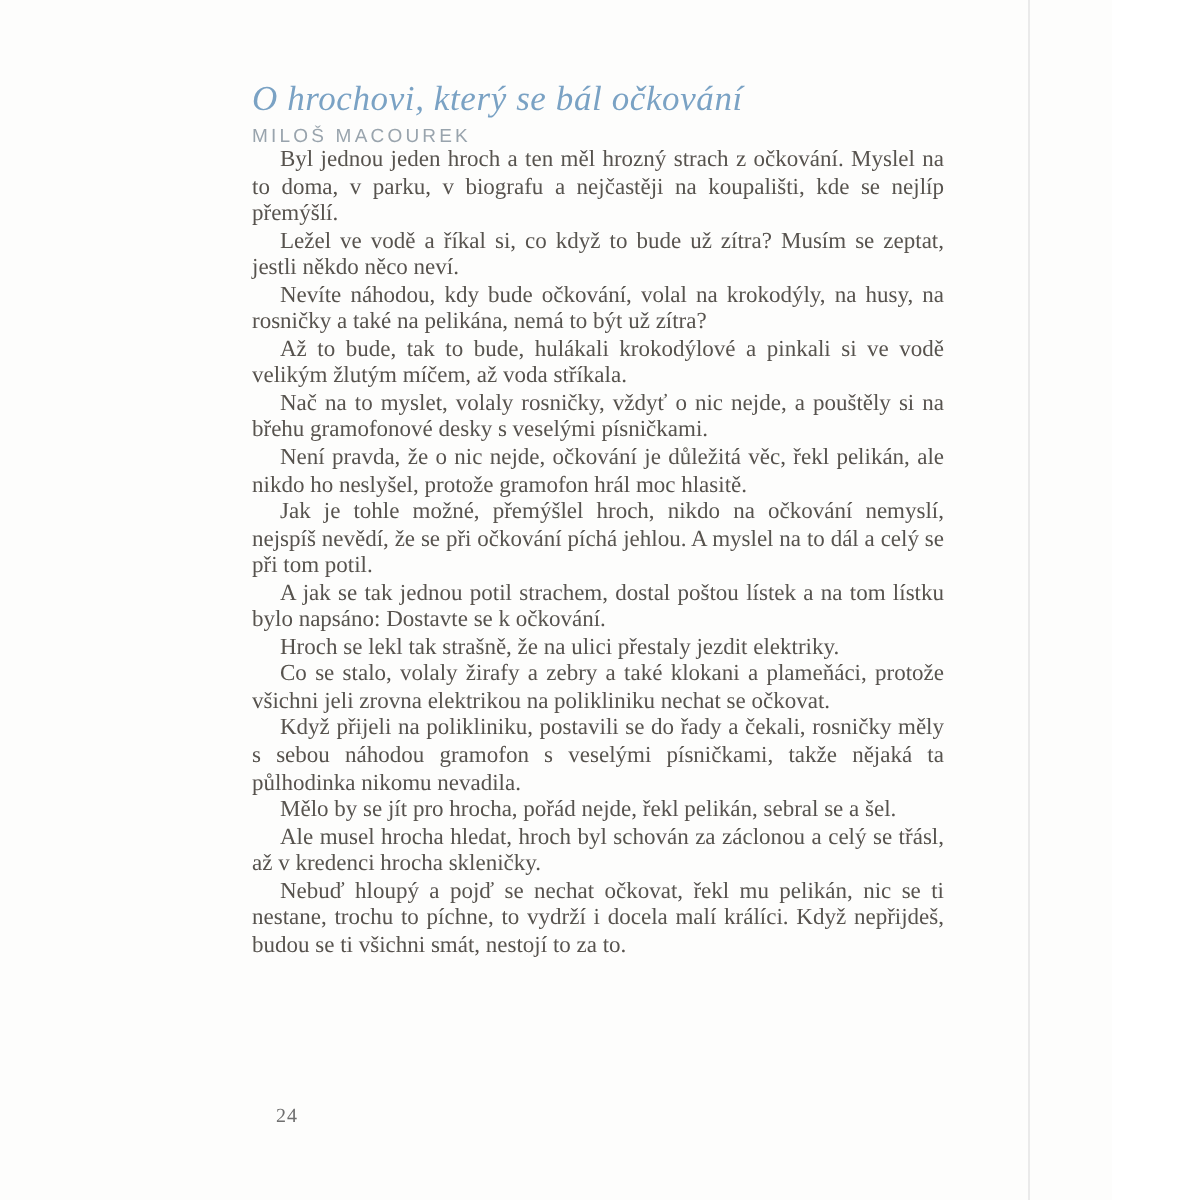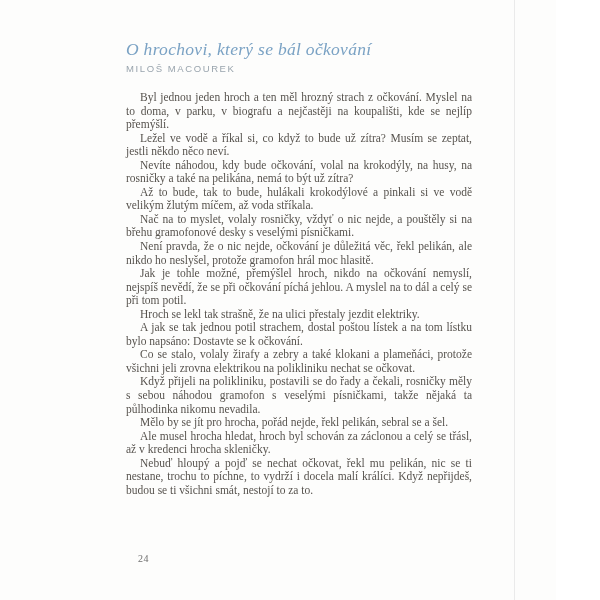--- a/index.html
+++ b/index.html
@@ -44,21 +44,20 @@
     letter-spacing: 0.3px;
   }
   .story-author {
     margin-top: 3px;
     font-family: Liberation Sans, sans-serif;
     font-size: 9.5px;
     letter-spacing: 1.6px;
     color: #99a4ad;
   }
   .body-text {
-    margin-top: 17px;
     font-size: 11.5px;
     line-height: 13.55px;
     text-align: justify;
     color: #57534e;
   }
   .body-text p {
     margin: 0;
     padding: 0;
     text-indent: 14px;
   }
@@ -79,22 +78,22 @@
     <h1 class="story-title">O hrochovi, který se bál očkování</h1>
     <div class="story-author">MILOŠ MACOUREK</div>
     <div class="body-text">
         <p>Byl jednou jeden hroch a ten měl hrozný strach z očkování. Myslel na to doma, v parku, v biografu a nejčastěji na koupališti, kde se nejlíp přemýšlí.</p>
         <p>Ležel ve vodě a říkal si, co když to bude už zítra? Musím se zeptat, jestli někdo něco neví.</p>
         <p>Nevíte náhodou, kdy bude očkování, volal na krokodýly, na husy, na rosničky a také na pelikána, nemá to být už zítra?</p>
         <p>Až to bude, tak to bude, hulákali krokodýlové a pinkali si ve vodě velikým žlutým míčem, až voda stříkala.</p>
         <p>Nač na to myslet, volaly rosničky, vždyť o nic nejde, a pouštěly si na břehu gramofonové desky s veselými písničkami.</p>
         <p>Není pravda, že o nic nejde, očkování je důležitá věc, řekl pelikán, ale nikdo ho neslyšel, protože gramofon hrál moc hlasitě.</p>
         <p>Jak je tohle možné, přemýšlel hroch, nikdo na očkování nemyslí, nejspíš nevědí, že se při očkování píchá jehlou. A myslel na to dál a celý se při tom potil.</p>
+        <p>A jak se tak jednou potil strachem, dostal poštou lístek a na tom lístku bylo napsáno: Dostavte se k očkování.</p>
         <p>Hroch se lekl tak strašně, že na ulici přestaly jezdit elektriky.</p>
-        <p>A jak se tak jednou potil strachem, dostal poštou lístek a na tom lístku bylo napsáno: Dostavte se k očkování.</p>
         <p>Co se stalo, volaly žirafy a zebry a také klokani a plameňáci, protože všichni jeli zrovna elektrikou na polikliniku nechat se očkovat.</p>
         <p>Když přijeli na polikliniku, postavili se do řady a čekali, rosničky měly s sebou náhodou gramofon s veselými písničkami, takže nějaká ta půlhodinka nikomu nevadila.</p>
         <p>Mělo by se jít pro hrocha, pořád nejde, řekl pelikán, sebral se a šel.</p>
         <p>Ale musel hrocha hledat, hroch byl schován za záclonou a celý se třásl, až v kredenci hrocha skleničky.</p>
         <p>Nebuď hloupý a pojď se nechat očkovat, řekl mu pelikán, nic se ti nestane, trochu to píchne, to vydrží i docela malí králíci. Když nepřijdeš, budou se ti všichni smát, nestojí to za to.</p>
       </div>
   </div>
 
   <div class="page-number">24</div>
 

